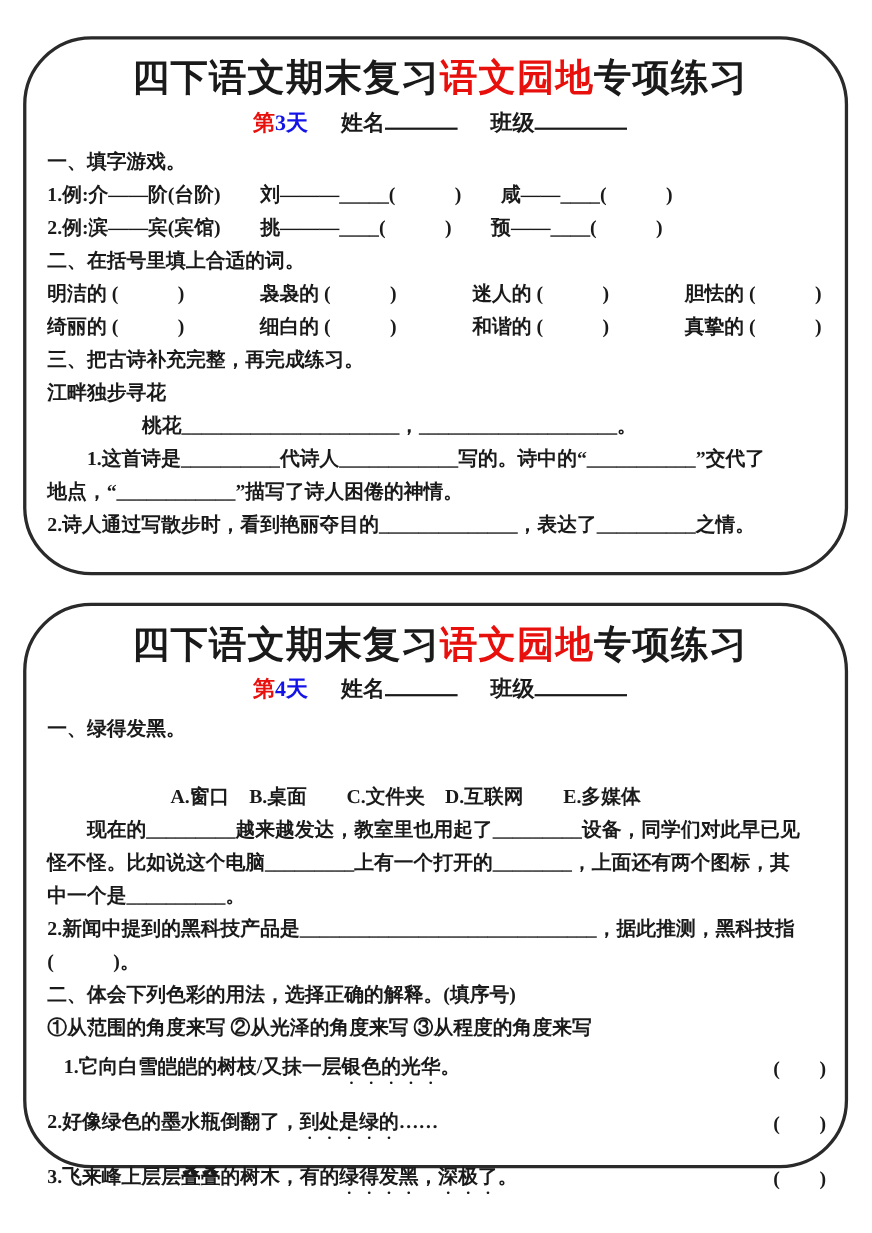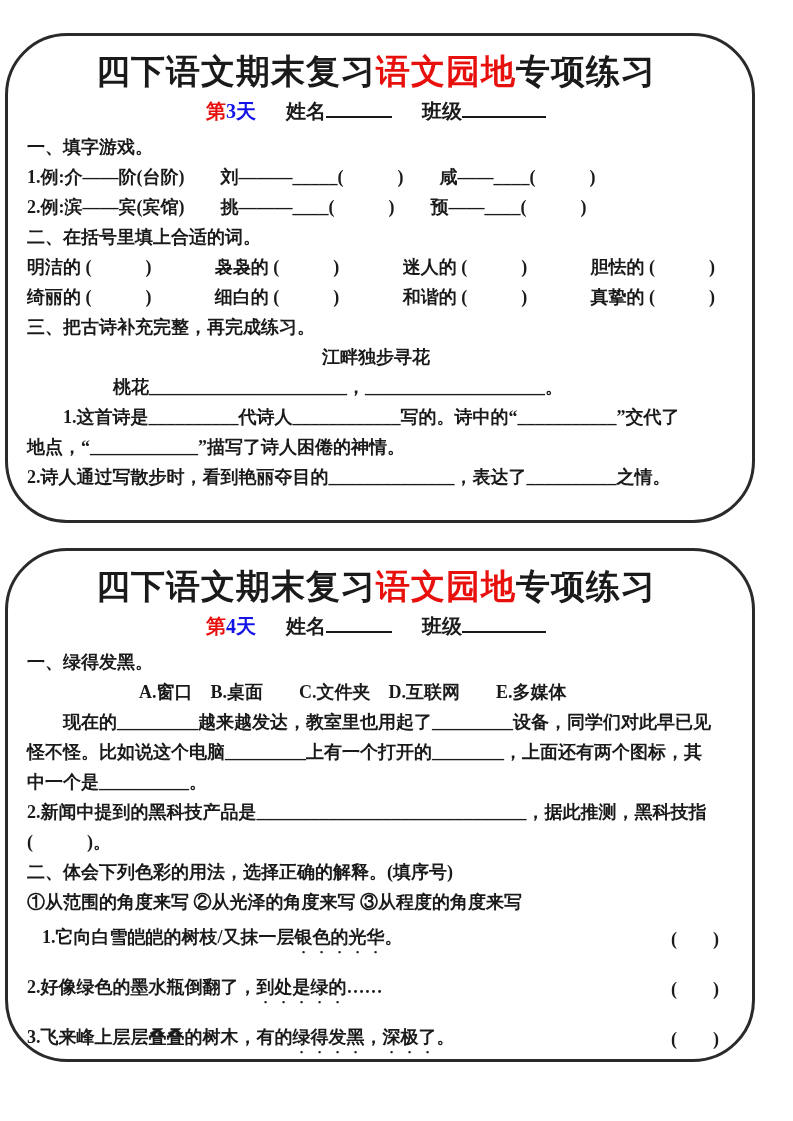--- a/index.html
+++ b/index.html
@@ -7,26 +7,26 @@
     width: 793px; height: 1121px; margin: 0; padding: 0;
     background: #ffffff;
   }
   body {
     position: relative;
     font-family: "Liberation Serif", "DejaVu Serif", serif;
     color: #1a1a1a;
   }
   .panel {
     position: absolute;
-    left: 5px;
+    left: 21px;
     width: 750px;
     background: #ffffff;
     border: 3px solid #2a2a2a;
     border-radius: 62px;
-    padding: 10px 27px 0 19px;
+    padding: 10px 11px 0 19px;
   }
   #panel1 { top: 33px;  height: 490px; }
   #panel2 { top: 548px; height: 514px; }
 
   .title {
     margin: 6px 0 0 0;
     text-align: center;
     font-size: 34px;
     font-weight: bold;
     letter-spacing: 1px;
@@ -62,23 +62,23 @@
   .line { white-space: pre-wrap; }
   .indent2 { text-indent: 36px; }
   .indent-sm { padding-left: 8px; margin-left: 28px; }
 
   .words-row {
     display: flex;
     justify-content: space-between;
     padding-right: 10px;
     white-space: pre-wrap;
   }
-  .poem-title { text-align: center; }
+  .poem-title { }
   .poem-line  { margin-left: 86px; }
-  .opt-line   { margin-left: 112px; }
+  .opt-line   { margin-left: 112px; margin-top: 32px; }
   .q2opt-line { margin-left: 34px; }
 
   .cu-item {
     display: flex;
     justify-content: space-between;
     margin-top: 15px;
     padding-right: 6px;
     white-space: pre-wrap;
     align-items: center;
   }

